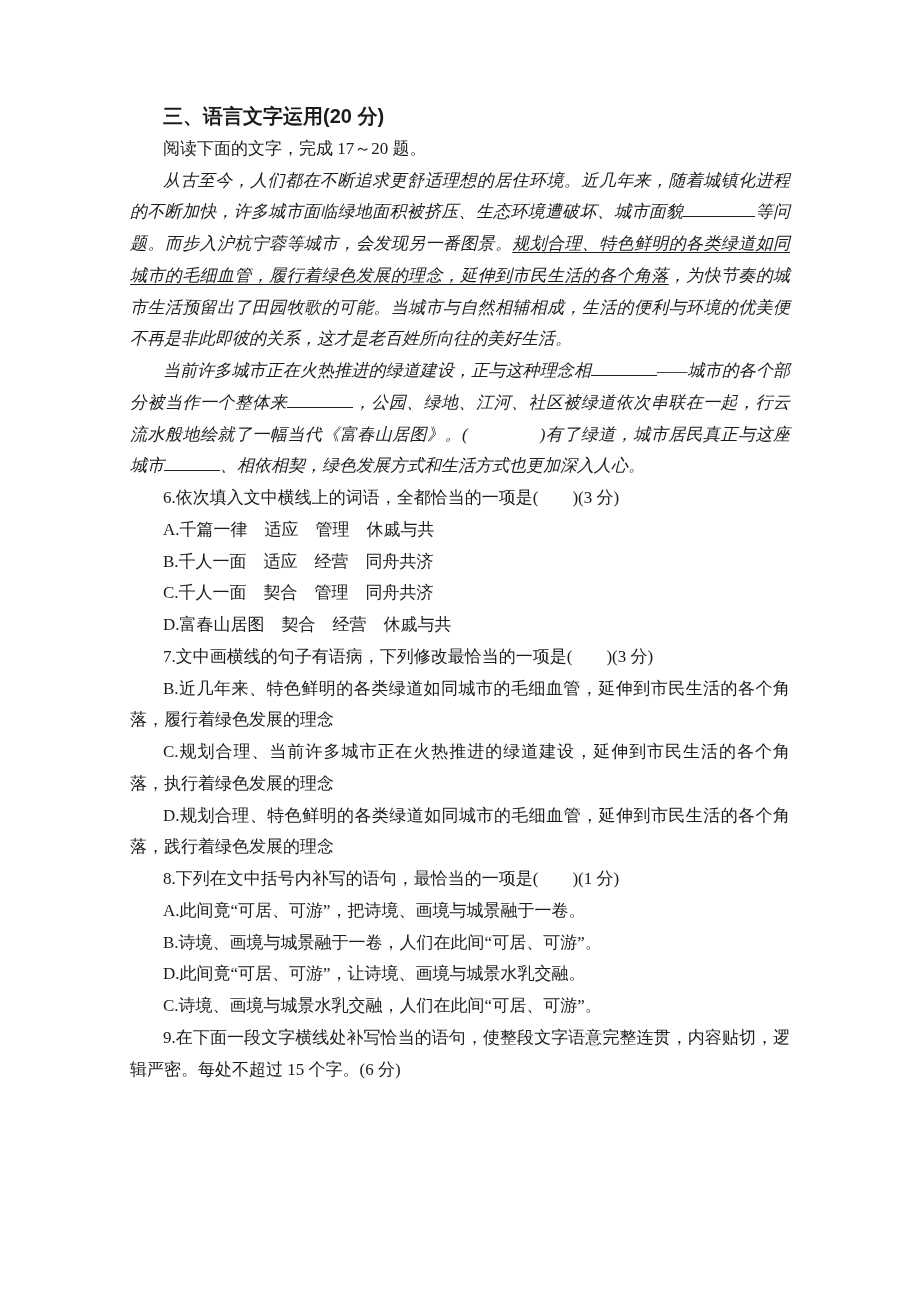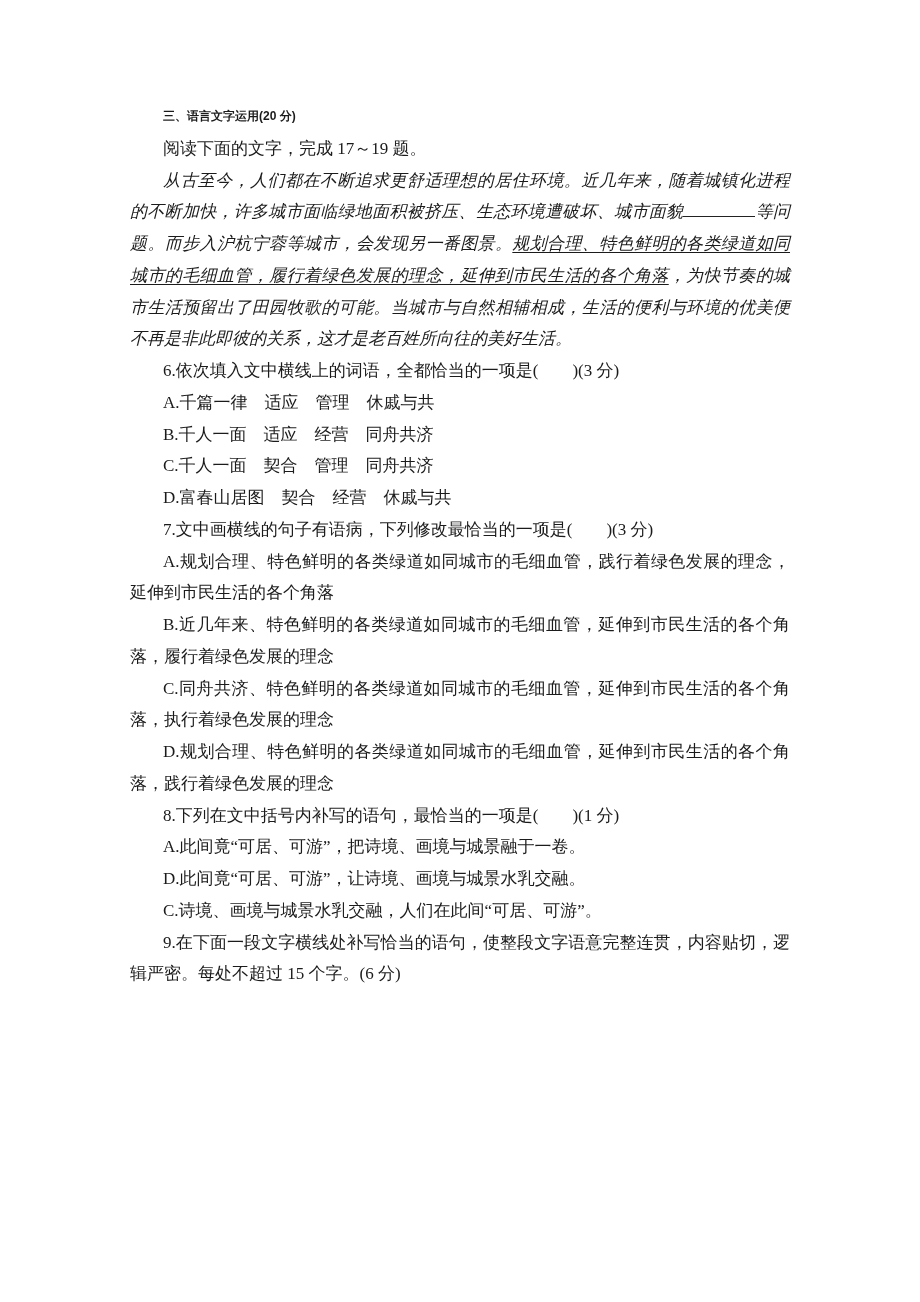--- a/index.html
+++ b/index.html
@@ -25,21 +25,21 @@
     font-size: 17px;
     line-height: 31.75px;
     text-align: justify;
     text-justify: inter-ideograph;
     text-indent: 33px;
     font-family: "Liberation Serif", serif;
   }
   .heading {
     font-family: "Liberation Sans", sans-serif;
     font-weight: 700;
-    font-size: 12px;
+    font-size: 20px;
   }
   
   .kai { font-style: italic; }
   .underlined {
     text-decoration: underline;
     text-underline-offset: 3px;
     text-decoration-thickness: 1px;
   }
   .blank {
     display: inline-block;
@@ -57,38 +57,39 @@
   }
 </style>
 </head>
 <body>
 
 <div class="page">
   <div class="content">
 
     <p class="heading">三、语言文字运用(20 分)</p>
 
-    <p>阅读下面的文字，完成 17～19 题。</p>
+    <p>阅读下面的文字，完成 17～20 题。</p>
 
     <p class="kai"><span>从古至今，人们都在不断追求更舒适理想的居住环境。近几年来，随着城镇化进程的不断加快，许多城市面临绿地面积被挤压、生态环境遭破坏、城市面貌</span><span class="blank w72"></span><span>等问题。而步入沪杭宁蓉等城市，会发现另一番图景。</span><span class="underlined">规划合理、特色鲜明的各类绿道如同城市的毛细血管，履行着绿色发展的理念，延伸到市民生活的各个角落</span><span>，为快节奏的城市生活预留出了田园牧歌的可能。当城市与自然相辅相成，生活的便利与环境的优美便不再是非此即彼的关系，这才是老百姓所向往的美好生活。</span></p>
 
+    <p class="kai"><span>当前许多城市正在火热推进的绿道建设，正与这种理念相</span><span class="blank w66"></span><span>——城市的各个部分被当作一个整体来</span><span class="blank w66"></span><span>，公园、绿地、江河、社区被绿道依次串联在一起，行云流水般地绘就了一幅当代《富春山居图》。(</span><span class="paren-gap"></span><span>)有了绿道，城市居民真正与这座城市</span><span class="blank w56"></span><span>、相依相契，绿色发展方式和生活方式也更加深入人心。</span></p>
 
     <p>6.依次填入文中横线上的词语，全都恰当的一项是(　　)(3 分)</p>
     <p>A.千篇一律　适应　管理　休戚与共</p>
     <p>B.千人一面　适应　经营　同舟共济</p>
     <p>C.千人一面　契合　管理　同舟共济</p>
     <p>D.富春山居图　契合　经营　休戚与共</p>
 
     <p>7.文中画横线的句子有语病，下列修改最恰当的一项是(　　)(3 分)</p>
-    <p>A.规划合理、特色鲜明的各类绿道如同城市的毛细血管，践行着绿色发展的理念，延伸到市民生活的各个角落</p>
     <p>B.近几年来、特色鲜明的各类绿道如同城市的毛细血管，延伸到市民生活的各个角落，履行着绿色发展的理念</p>
-    <p>C.同舟共济、特色鲜明的各类绿道如同城市的毛细血管，延伸到市民生活的各个角落，执行着绿色发展的理念</p>
+    <p>C.规划合理、当前许多城市正在火热推进的绿道建设，延伸到市民生活的各个角落，执行着绿色发展的理念</p>
     <p>D.规划合理、特色鲜明的各类绿道如同城市的毛细血管，延伸到市民生活的各个角落，践行着绿色发展的理念</p>
 
     <p>8.下列在文中括号内补写的语句，最恰当的一项是(　　)(1 分)</p>
     <p>A.此间竟“可居、可游”，把诗境、画境与城景融于一卷。</p>
+    <p>B.诗境、画境与城景融于一卷，人们在此间“可居、可游”。</p>
     <p>D.此间竟“可居、可游”，让诗境、画境与城景水乳交融。</p>
     <p>C.诗境、画境与城景水乳交融，人们在此间“可居、可游”。</p>
 
     <p>9.在下面一段文字横线处补写恰当的语句，使整段文字语意完整连贯，内容贴切，逻辑严密。每处不超过 15 个字。(6 分)</p>
 
   </div>
 </div>
 
 </body></html>

